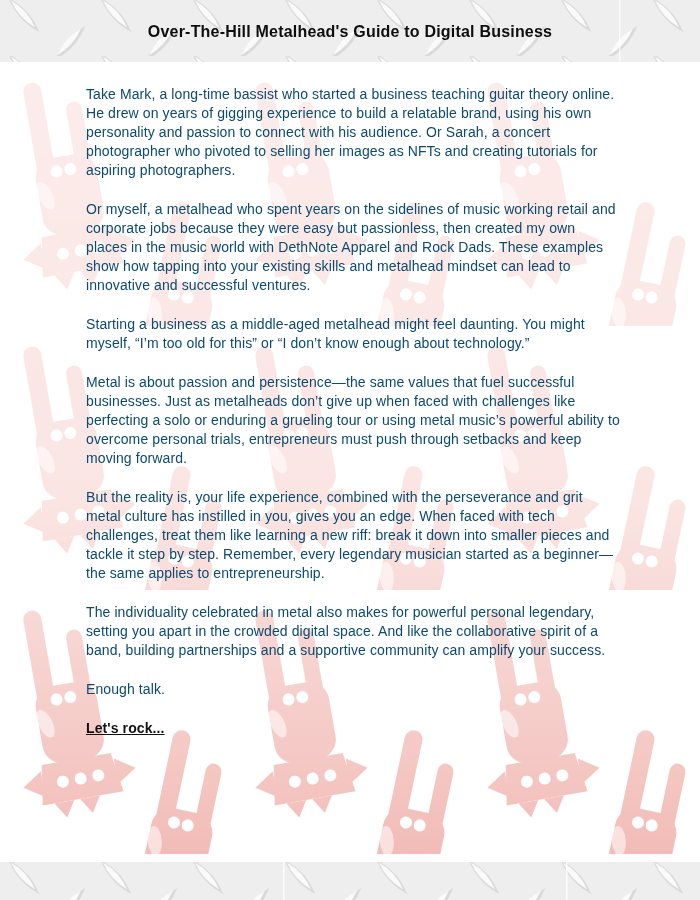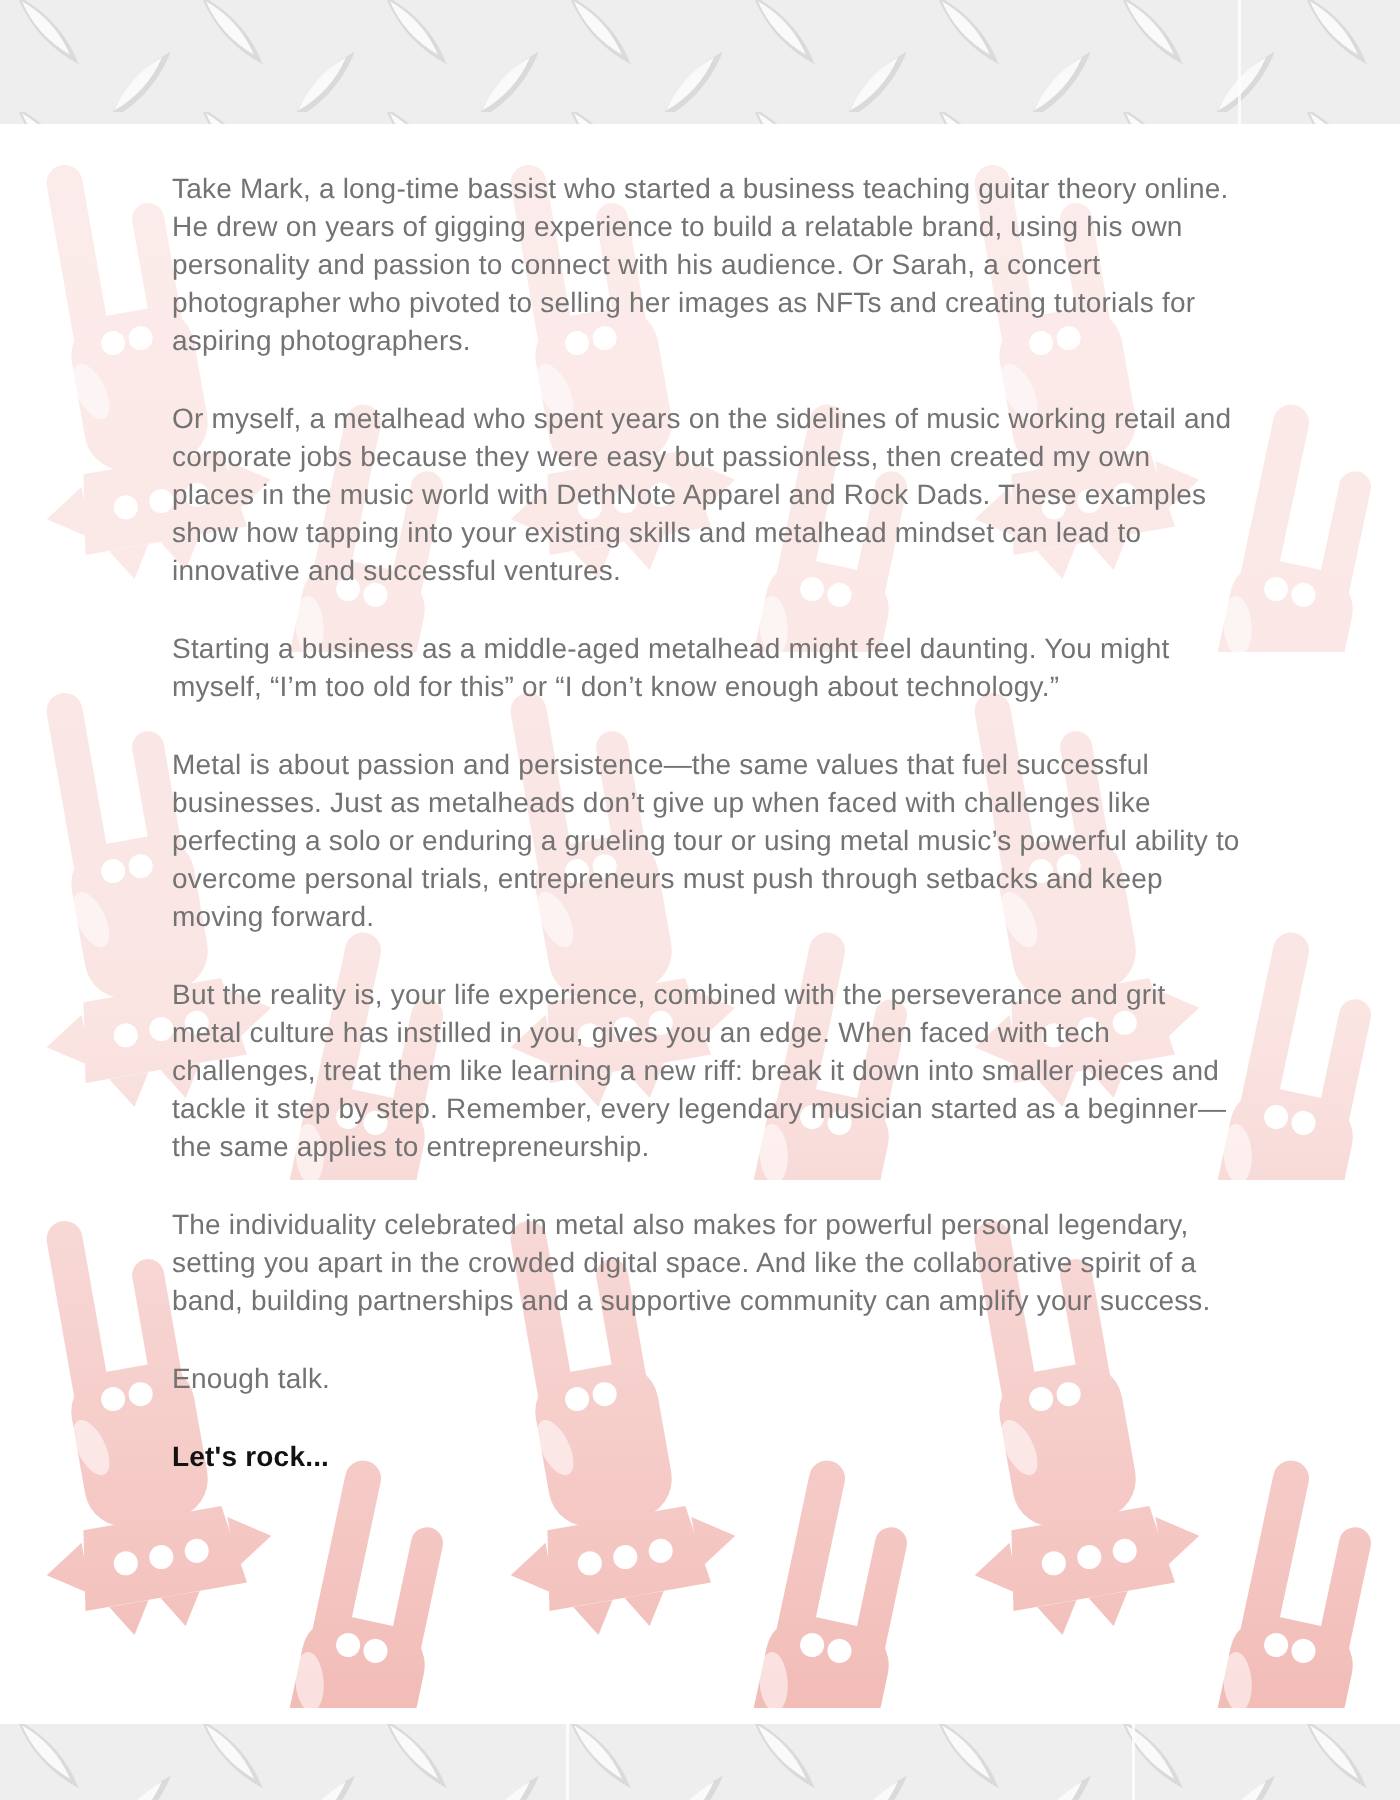--- a/index.html
+++ b/index.html
@@ -54,26 +54,27 @@
   .content {
     position: relative;
     padding: 23px 80px 0 86px;
     width: 534px;
   }
   .content p {
     margin: 0 0 20px 0;
     font-size: 14px;
     line-height: 19px;
     letter-spacing: 0.1px;
-    color: #737373;
+    color: #0c4a6e;
   }
   .content p.closing {
     font-weight: 700;
     color: #121212;
     margin-top: 1px;
+    text-decoration: underline;
   }
 </style>
 </head>
 <body>
 
 <div class="canvas">
 
   <div class="plate plate-top">
     <svg width="700" height="62" aria-hidden="true">
       <defs>
@@ -81,20 +82,21 @@
           <rect width="92" height="56" fill="#eeeeee"></rect>
           <path transform="translate(24,15) rotate(48)" d="M-23,0 Q0,-8.5 23,0 Q0,8.5 -23,0 Z" fill="#dadada"></path>
           <path transform="translate(23,14) rotate(48)" d="M-18,0 Q0,-6 18,0 Q0,6 -18,0 Z" fill="#fafafa"></path>
           <path transform="translate(70,43) rotate(-48)" d="M-23,0 Q0,-8.5 23,0 Q0,8.5 -23,0 Z" fill="#dadada"></path>
           <path transform="translate(69,42) rotate(-48)" d="M-18,0 Q0,-6 18,0 Q0,6 -18,0 Z" fill="#fafafa"></path>
         </pattern>
       </defs>
       <rect width="700" height="62" fill="url(#plateA)"></rect>
       <rect x="619" width="1.5" height="62" fill="#ffffff" opacity="0.75"></rect>
     </svg>
+    <h1 class="page-title">Over-The-Hill Metalhead's Guide to Digital Business</h1>
   </div>
 
   <div class="panel">
     <svg class="watermark" width="700" height="800" viewBox="0 0 700 800" aria-hidden="true">
       <defs>
         <g id="hornsHand" fill="#e8837b">
           <rect x="33" y="14" width="18" height="102" rx="9"></rect>
           <rect x="72" y="40" width="16" height="82" rx="8"></rect>
           <rect x="30" y="92" width="62" height="78" rx="20"></rect>
           <circle cx="52" cy="106" r="6" fill="#ffffff"></circle>

